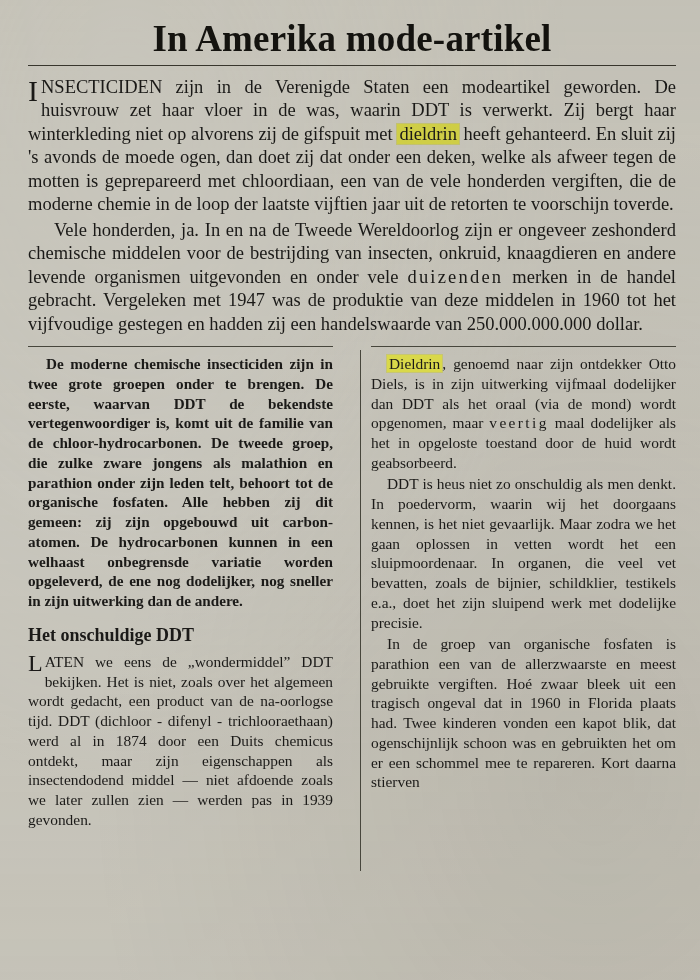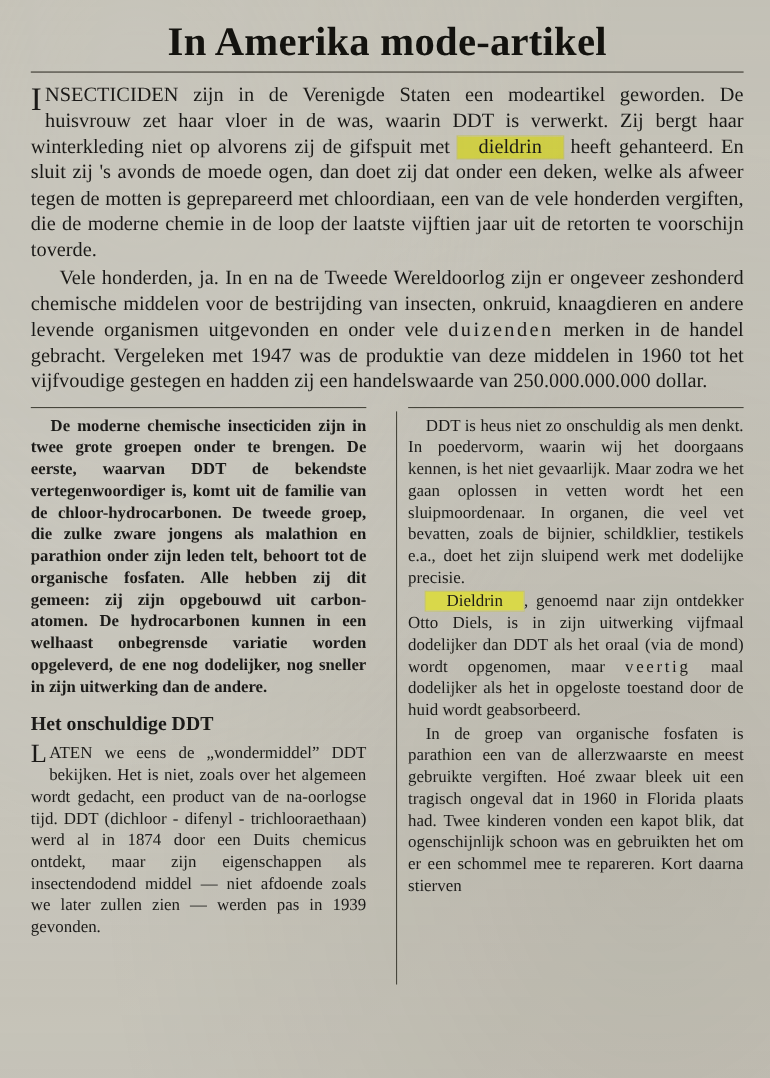--- a/index.html
+++ b/index.html
@@ -63,21 +63,21 @@
     float: left;
     font-size: 30px;
     line-height: 0.82;
     font-weight: normal;
     padding: 3px 2px 0 0;
     margin-right: 1px;
   }
   .mark {
     background: #d9d84a;
     box-shadow: 0 0 0 1px rgba(200,200,60,0.55);
-    padding: 0 19px;
+    padding: 0 2px;
   }
   .spaced { letter-spacing: 2.2px; }
   .columns {
     display: flex;
     gap: 30px;
     margin-top: 10px;
     position: relative;
   }
   .col {
     width: 316px;
@@ -153,20 +153,20 @@
       </div>
       <h2 class="subhead">Het onschuldige DDT</h2>
       <div class="body-text">
         <p class="first"><span class="dropcap-sm">L</span><span>ATEN we eens de „wondermiddel” DDT bekijken. Het is niet, zoals over het algemeen wordt gedacht, een product van de na-oorlogse tijd. DDT (dichloor - difenyl - trichlooraethaan) werd al in 1874 door een Duits chemicus ontdekt, maar zijn eigenschappen als insectendodend middel — niet afdoende zoals we later zullen zien — werden pas in 1939 gevonden.</span></p>
       </div>
     </div>
 
     <div class="col right-col">
       <hr class="col-rule-top">
       <div class="body-text">
+        <p><span class="mark">Dieldrin</span><span>, genoemd naar zijn ontdekker Otto Diels, is in zijn uitwerking vijfmaal dodelijker dan DDT als het oraal (via de mond) wordt opgenomen, maar </span><span class="wide-space">veertig</span><span> maal dodelijker als het in opgeloste toestand door de huid wordt geabsorbeerd.</span></p>
         <p>DDT is heus niet zo onschuldig als men denkt. In poedervorm, waarin wij het doorgaans kennen, is het niet gevaarlijk. Maar zodra we het gaan oplossen in vetten wordt het een sluipmoordenaar. In organen, die veel vet bevatten, zoals de bijnier, schildklier, testikels e.a., doet het zijn sluipend werk met dodelijke precisie.</p>
-        <p><span class="mark">Dieldrin</span><span>, genoemd naar zijn ontdekker Otto Diels, is in zijn uitwerking vijfmaal dodelijker dan DDT als het oraal (via de mond) wordt opgenomen, maar </span><span class="wide-space">veertig</span><span> maal dodelijker als het in opgeloste toestand door de huid wordt geabsorbeerd.</span></p>
         <p>In de groep van organische fosfaten is parathion een van de allerzwaarste en meest gebruikte vergiften. Hoé zwaar bleek uit een tragisch ongeval dat in 1960 in Florida plaats had. Twee kinderen vonden een kapot blik, dat ogenschijnlijk schoon was en gebruikten het om er een schommel mee te repareren. Kort daarna stierven</p>
       </div>
     </div>
   </div>
 
 </div>
 
 </body></html>

